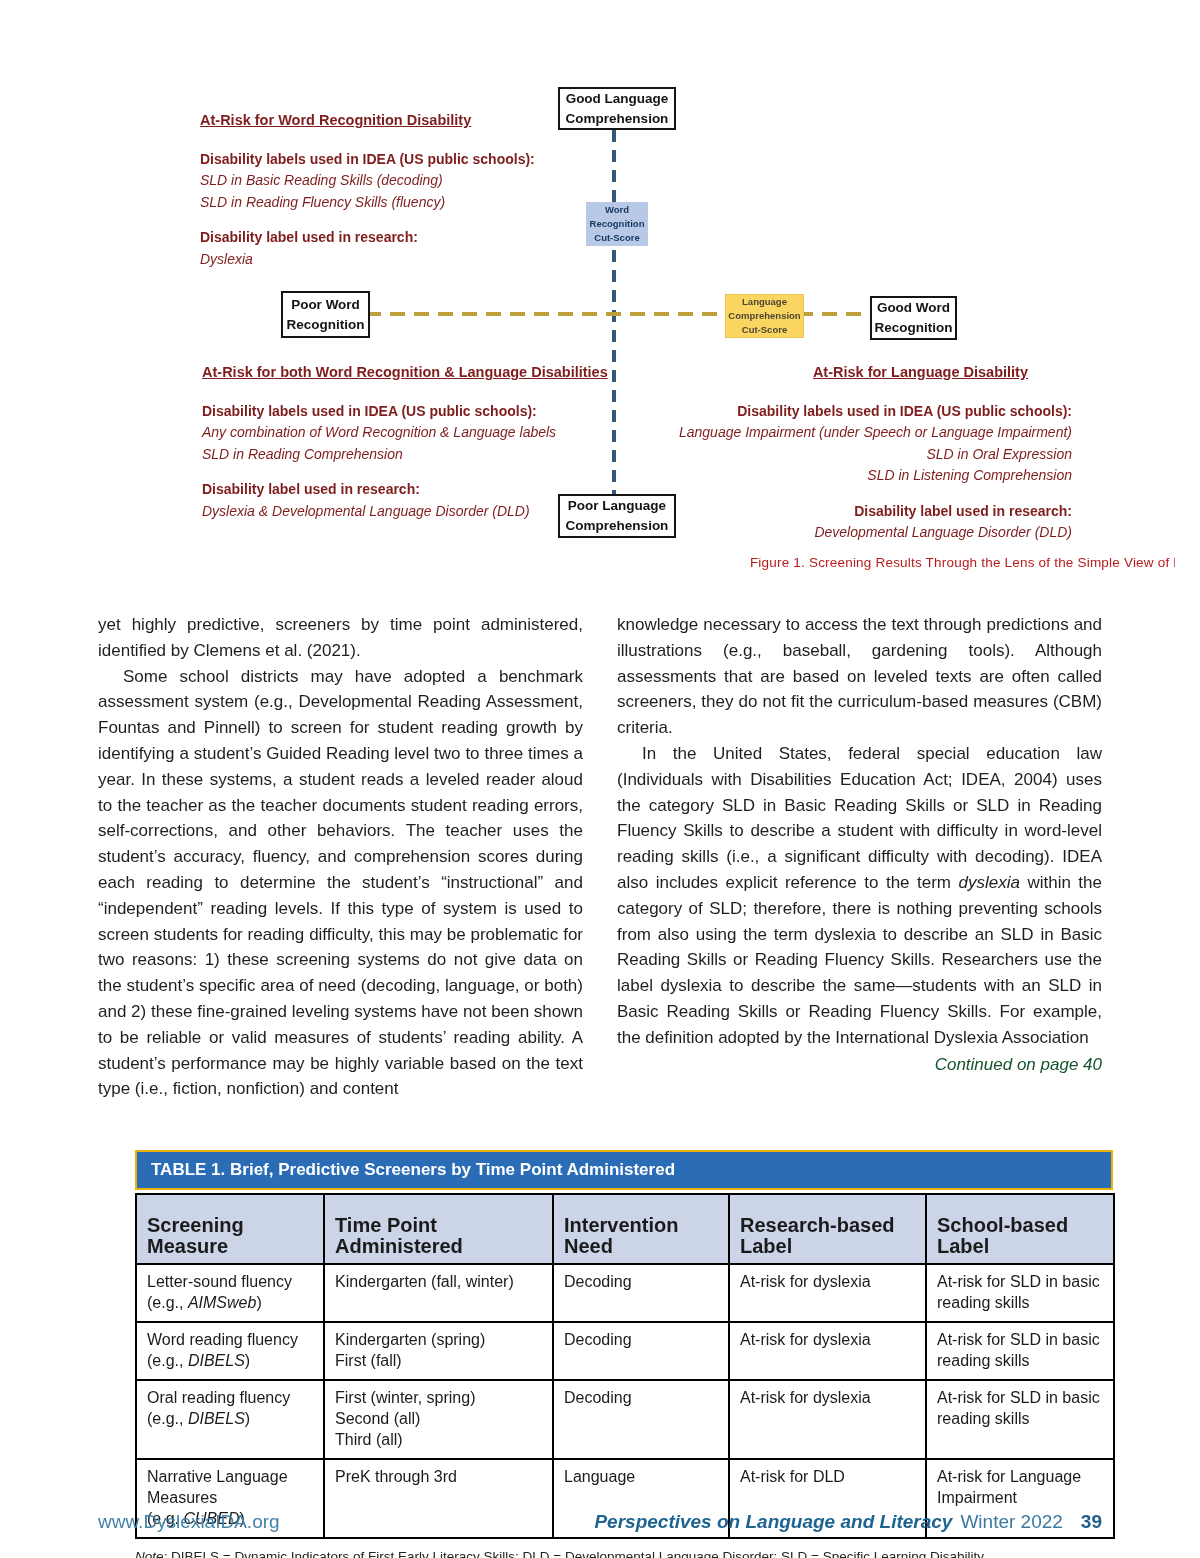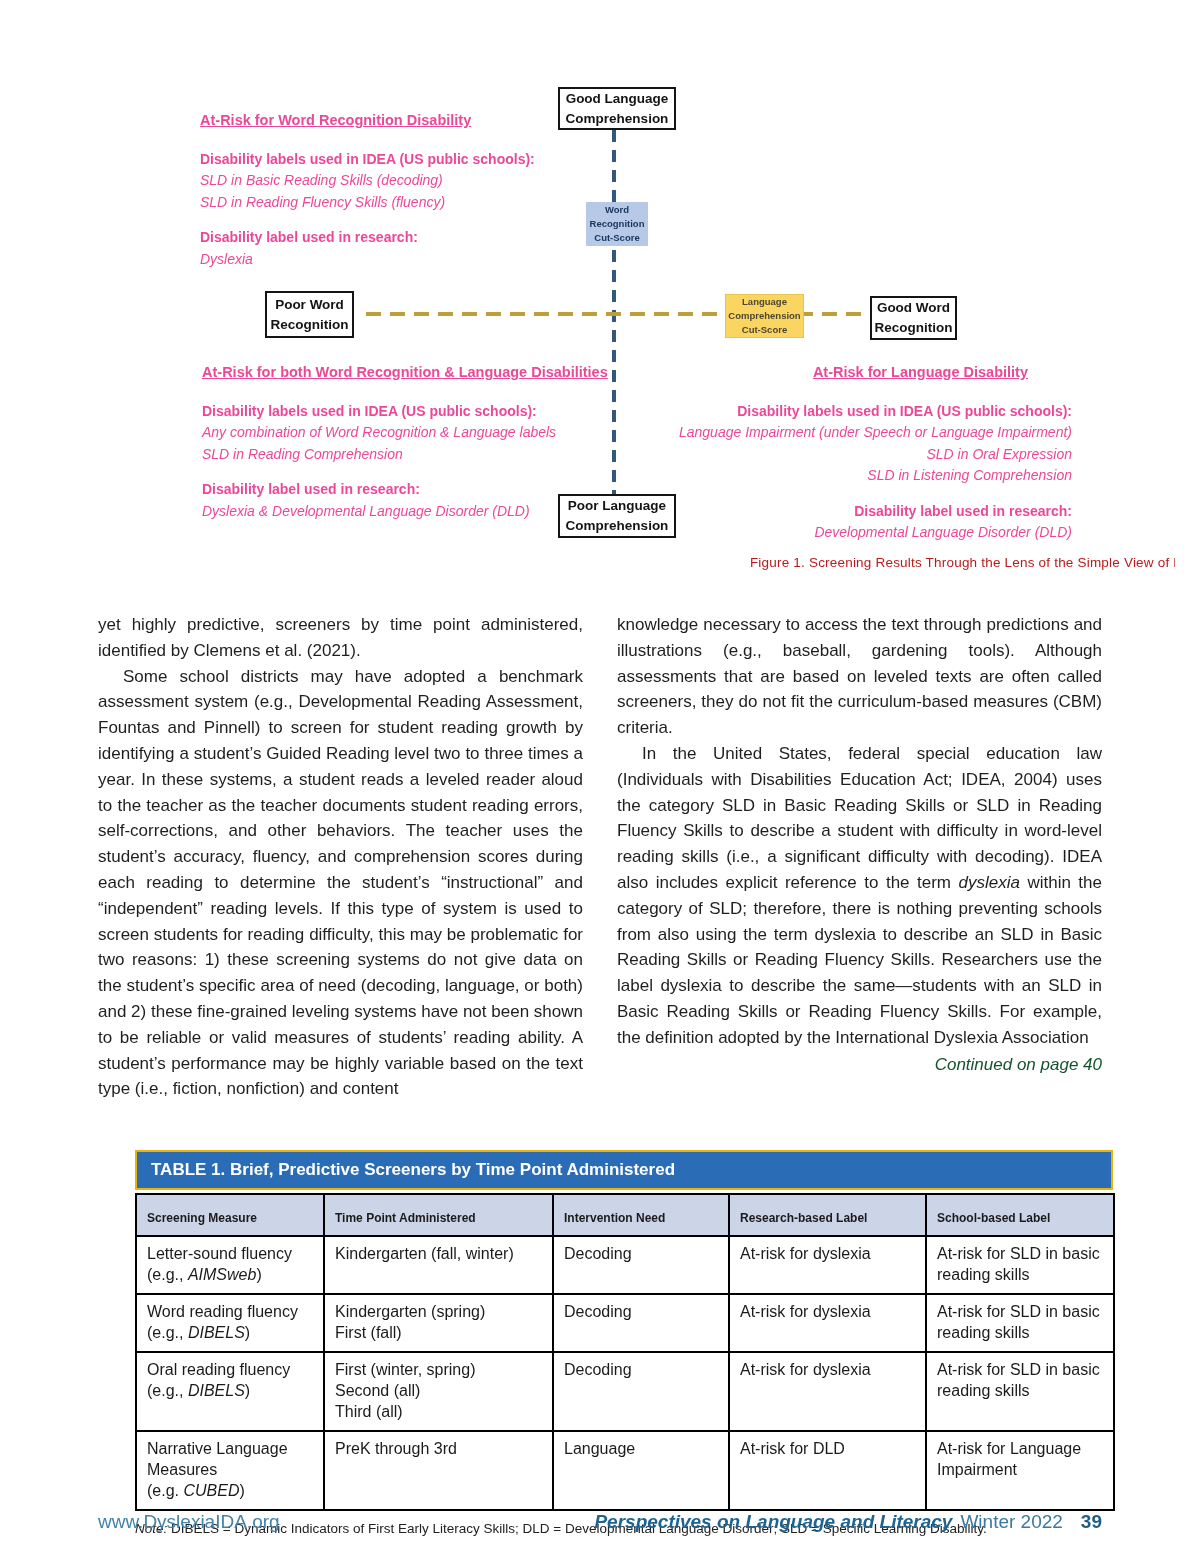--- a/index.html
+++ b/index.html
@@ -31,21 +31,21 @@
   .cut-blue { background:#b7c9e6; color:#17365d; }
   .cut-gold { background:#fbd562; color:#4c4733; border:1px solid #e7c44c; }
   .dash-v {
     position:absolute; width:4px; z-index:1;
     background:repeating-linear-gradient(180deg,#33587e 0 12px,transparent 12px 20px);
   }
   .dash-h {
     position:absolute; height:4px; z-index:1;
     background:repeating-linear-gradient(90deg,#bda03c 0 15px,transparent 15px 24px);
   }
-  .quad { position:absolute; font-size:14px; line-height:21.5px; color:#ec4899; z-index:2; }
+  .quad { position:absolute; font-size:14px; line-height:21.5px; color:#7f1d1d; z-index:2; }
   .quad-right { text-align:right; }
   .quad-heading { font-weight:bold; text-decoration:underline; margin-bottom:17px; font-size:14.5px; }
   .quad-group { margin-bottom:14px; }
   .quad-bold { font-weight:bold; }
   .quad-italic { font-style:italic; }
   .fig-caption {
     position:absolute; left:0; width:1200px; top:538px; text-align:right;
     font-size:13.5px; color:#b91c1c; letter-spacing:0.2px;
   }
 
@@ -74,22 +74,22 @@
   }
   table.screeners {
     border-collapse:collapse; table-layout:fixed; width:978px;
     margin-top:3px; font-size:16px; color:#1b1b1b;
   }
   table.screeners th, table.screeners td {
     border:2px solid #000; vertical-align:top; text-align:left;
     padding:6px 10px 8px 10px; line-height:21px;
   }
   table.screeners th {
-    background:#ccd4e8; font-weight:bold; font-size:12px;
-    padding-top:13px; padding-bottom:6px;
+    background:#ccd4e8; font-weight:bold; font-size:20px;
+    padding-top:20px; padding-bottom:6px;
   }
   table.screeners td .cell-line { display:block; }
   .table-note { margin:10px 0 0 110px; font-size:13.5px; color:#222; }
 
   
   .footer {
     position:absolute; left:73px; right:73px; top:1494px;
     display:flex; justify-content:space-between; align-items:flex-end;
   }
   .footer-url { color:#4383aa; font-size:19px; }
@@ -102,21 +102,21 @@
 <body>
 
 <div class="page">
 
   <div class="figure-area">
 
     <div class="dash-v" style="left:587px; top:113px; height:366px;"></div>
     <div class="dash-h" style="left:341px; top:295px; width:504px;"></div>
 
     <div class="fig-box" style="left:533px; top:70px; width:118px; height:43px;">Good Language Comprehension</div>
-    <div class="fig-box" style="left:240px; top:274px; width:89px; height:47px;">Poor Word Recognition</div>
+    <div class="fig-box" style="left:256px; top:274px; width:89px; height:47px;">Poor Word Recognition</div>
     <div class="fig-box" style="left:845px; top:279px; width:87px; height:44px;">Good Word Recognition</div>
     <div class="fig-box" style="left:533px; top:477px; width:118px; height:44px;">Poor Language Comprehension</div>
 
     <div class="cut-box cut-blue" style="left:561px; top:185px; width:62px; height:44px;">Word Recognition Cut-Score</div>
     <div class="cut-box cut-gold" style="left:700px; top:277px; width:79px; height:44px;">Language Comprehension Cut-Score</div>
 
     <div class="quad" style="left:175px; top:93px; width:410px;">
       <div class="quad-heading">At-Risk for Word Recognition Disability</div>
       <div class="quad-group">
         <div class="quad-bold">Disability labels used in IDEA (US public schools):</div>

